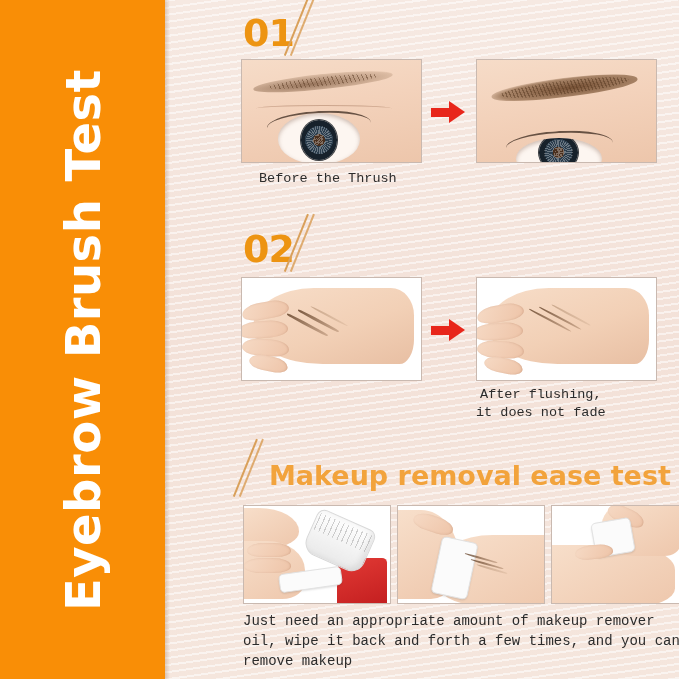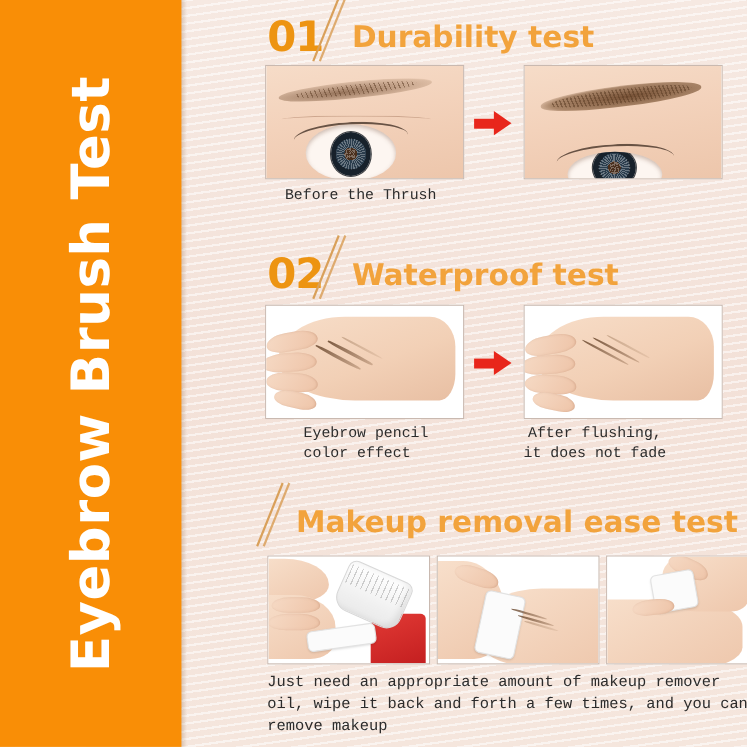--- a/index.html
+++ b/index.html
@@ -235,21 +235,20 @@
   <div class="sidebar-shadow"></div>
 
   <div class="content">
 
     <div class="sec-head" style="left:62px;top:6px;">
       <span class="sec-num">01</span>
       <span class="slash">
           <i class="s1"></i>
           <i class="s2"></i>
         </span>
-      <span class="sec-title">Durability test</span>
     </div>
 
     <div class="frame" style="left:60px;top:59px;width:181px;height:104px;">
       <div class="eye-photo">
         <div class="skin"></div>
         <div class="brow brow-thin"></div>
         <div class="lid"></div>
         <div class="eye-outer" style="left:20%;top:52%;width:46%;height:50%;">
           <div class="iris" style="left:28%;top:14%;width:44%;height:78%;"></div>
         </div>
@@ -274,21 +273,20 @@
     </div>
 
     <div class="cap" style="left:78px;top:170px;">Before the Thrush</div>
 
     <div class="sec-head" style="left:62px;top:222px;">
       <span class="sec-num">02</span>
       <span class="slash">
           <i class="s1"></i>
           <i class="s2"></i>
         </span>
-      <span class="sec-title">Waterproof test</span>
     </div>
 
     <div class="frame" style="left:60px;top:277px;width:181px;height:104px;">
       <div class="hand-photo">
         <div class="hand-shape hand-back"></div>
         <div class="finger" style="left:0%;top:24%;width:26%;height:17%;transform:rotate(-10deg);"></div>
         <div class="finger" style="left:-2%;top:42%;width:28%;height:17%;transform:rotate(-4deg);"></div>
         <div class="finger" style="left:0%;top:60%;width:26%;height:17%;transform:rotate(4deg);"></div>
         <div class="finger" style="left:4%;top:76%;width:22%;height:15%;transform:rotate(12deg);"></div>
         <div class="swatch sw-dark" style="left:36%;top:24%;width:2.6px;height:46px;"></div>
@@ -308,22 +306,20 @@
         <div class="finger" style="left:0%;top:26%;width:26%;height:17%;transform:rotate(-10deg);"></div>
         <div class="finger" style="left:-2%;top:44%;width:28%;height:17%;transform:rotate(-4deg);"></div>
         <div class="finger" style="left:0%;top:62%;width:26%;height:17%;transform:rotate(4deg);"></div>
         <div class="finger" style="left:4%;top:78%;width:22%;height:15%;transform:rotate(12deg);"></div>
         <div class="swatch sw-dark" style="left:40%;top:18%;width:2.4px;height:48px;"></div>
         <div class="swatch sw-dark" style="left:46%;top:16%;width:2.4px;height:48px;"></div>
         <div class="swatch sw-faint" style="left:52%;top:15%;width:2.2px;height:44px;"></div>
       </div>
     </div>
 
-    <div class="cap" style="left:95px;top:386px;">Eyebrow pencil
-color effect</div>
     <div class="cap" style="left:295px;top:386px;text-align:center;">After flushing,
 it does not fade</div>
 
     <div class="sec-head" style="left:62px;top:447px;">
       <span class="slash">
           <i class="s1"></i>
           <i class="s2"></i>
         </span>
       <span class="sec-title">Makeup removal ease test</span>
     </div>

